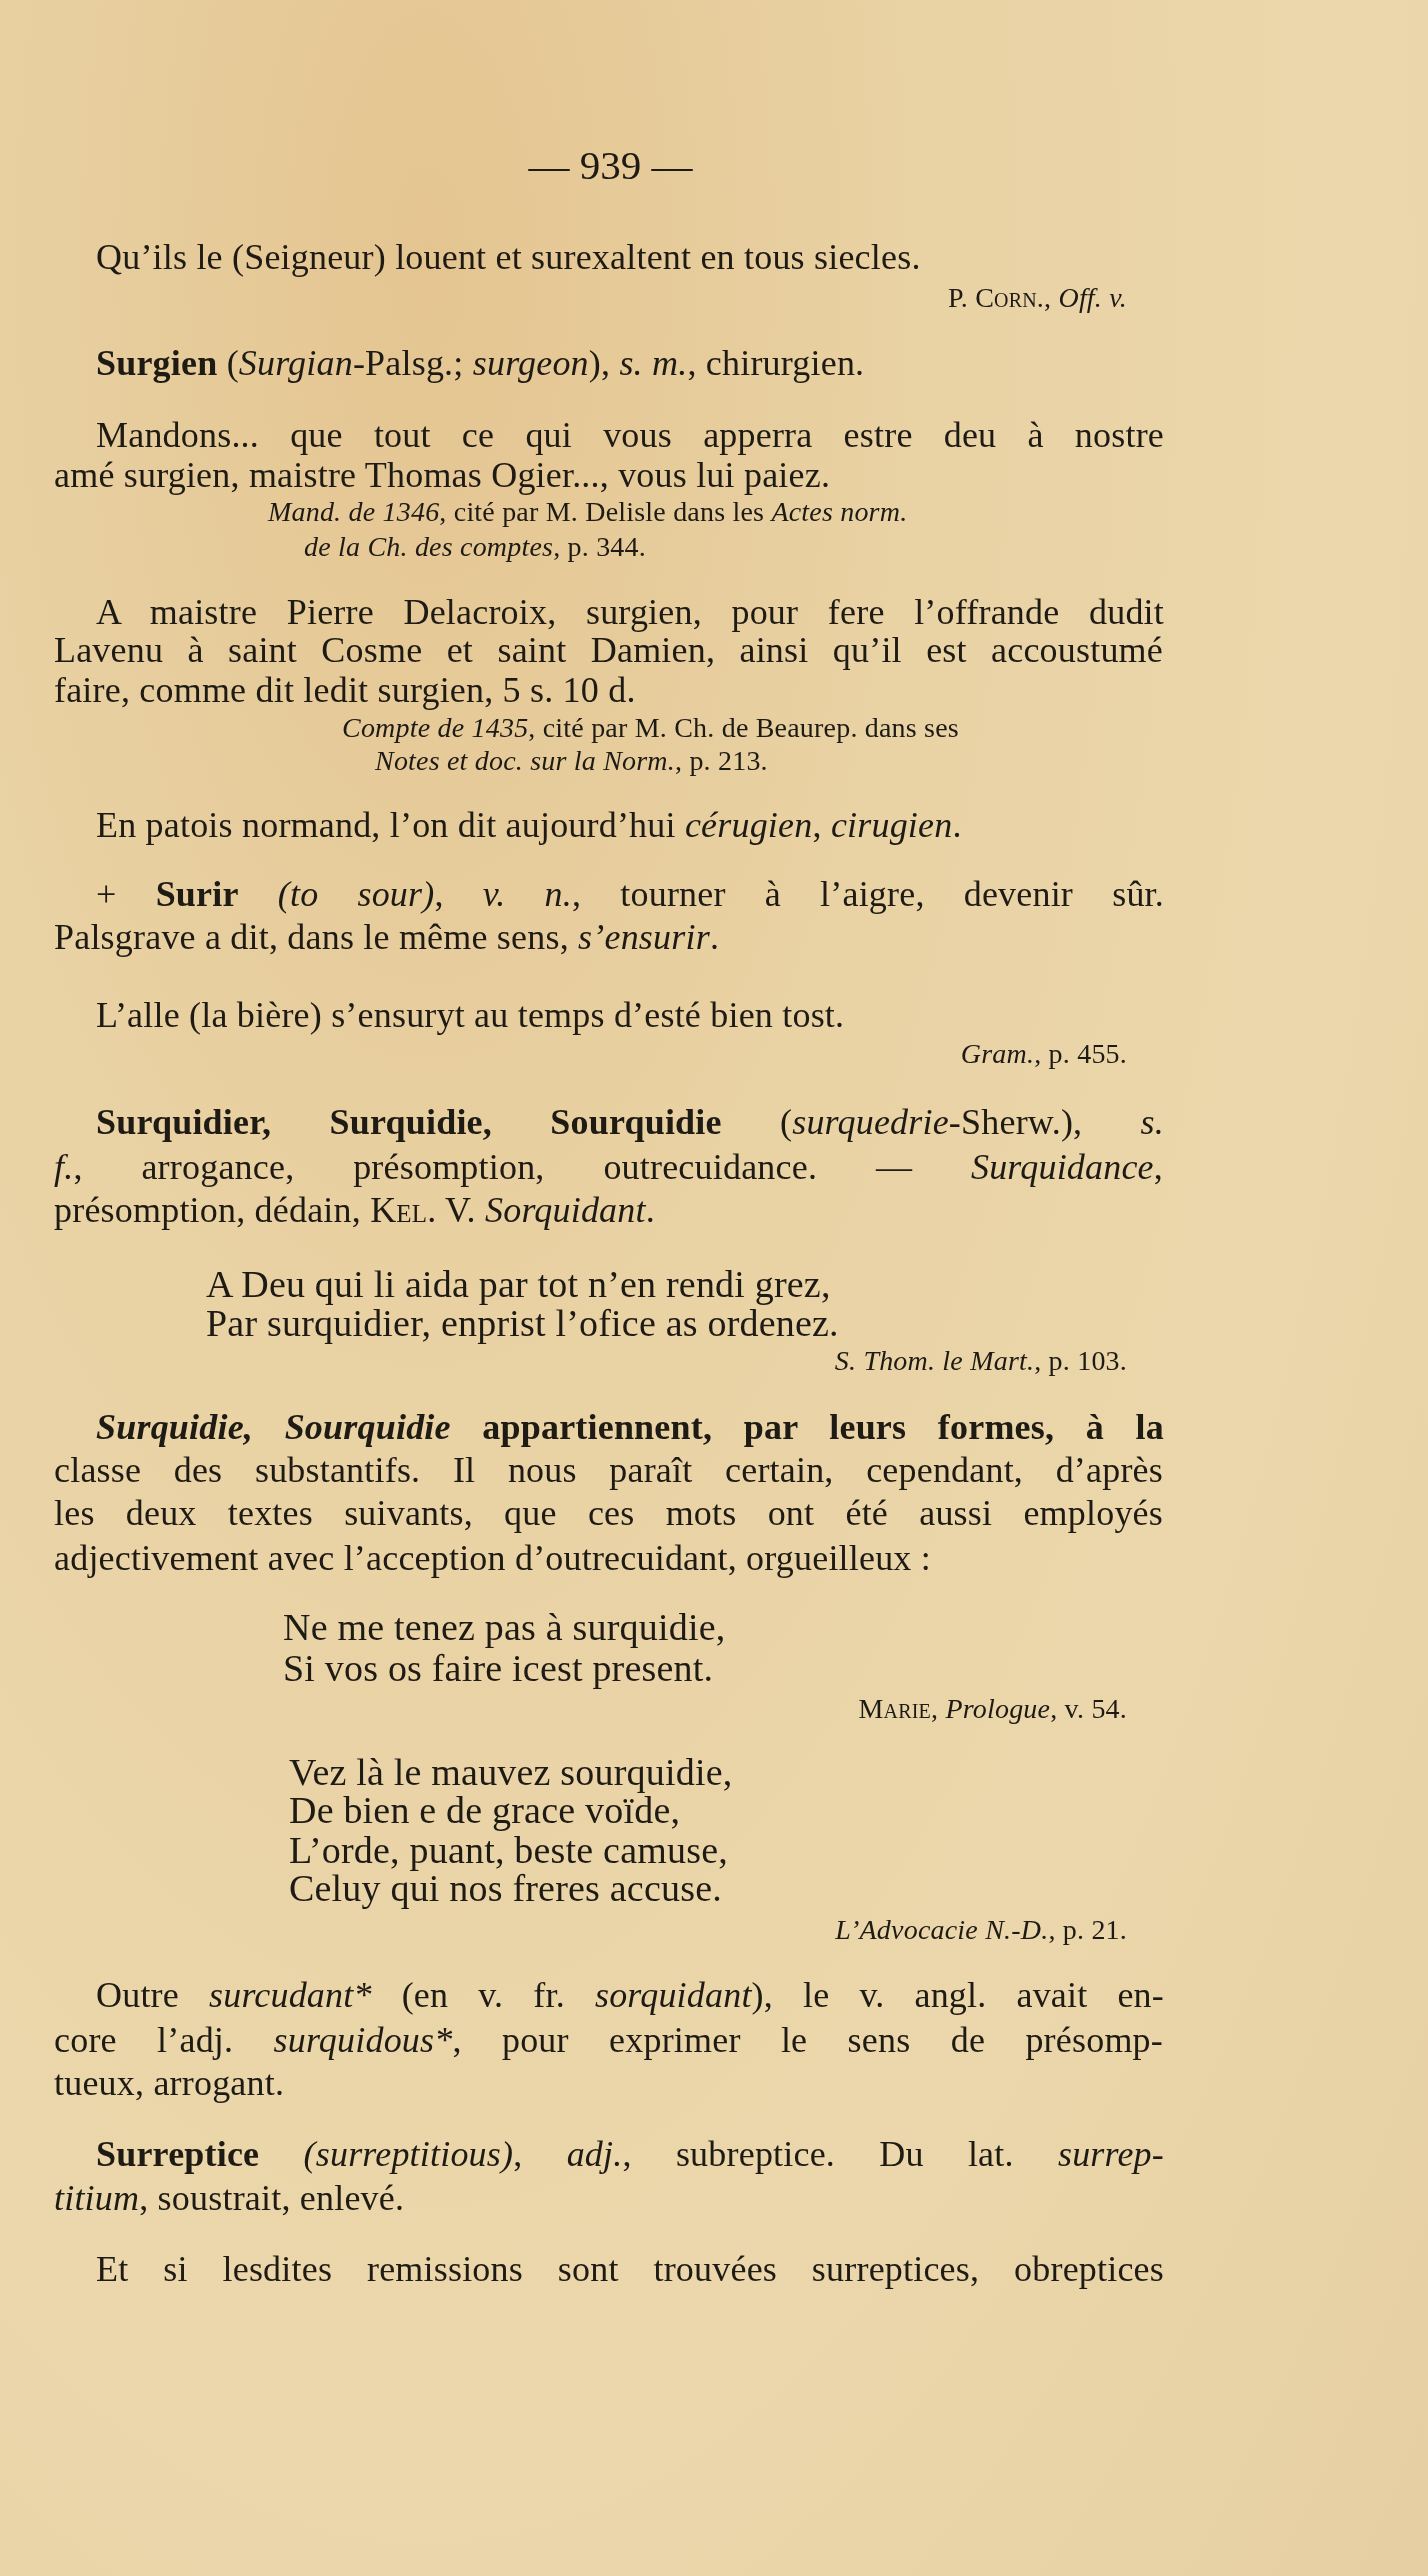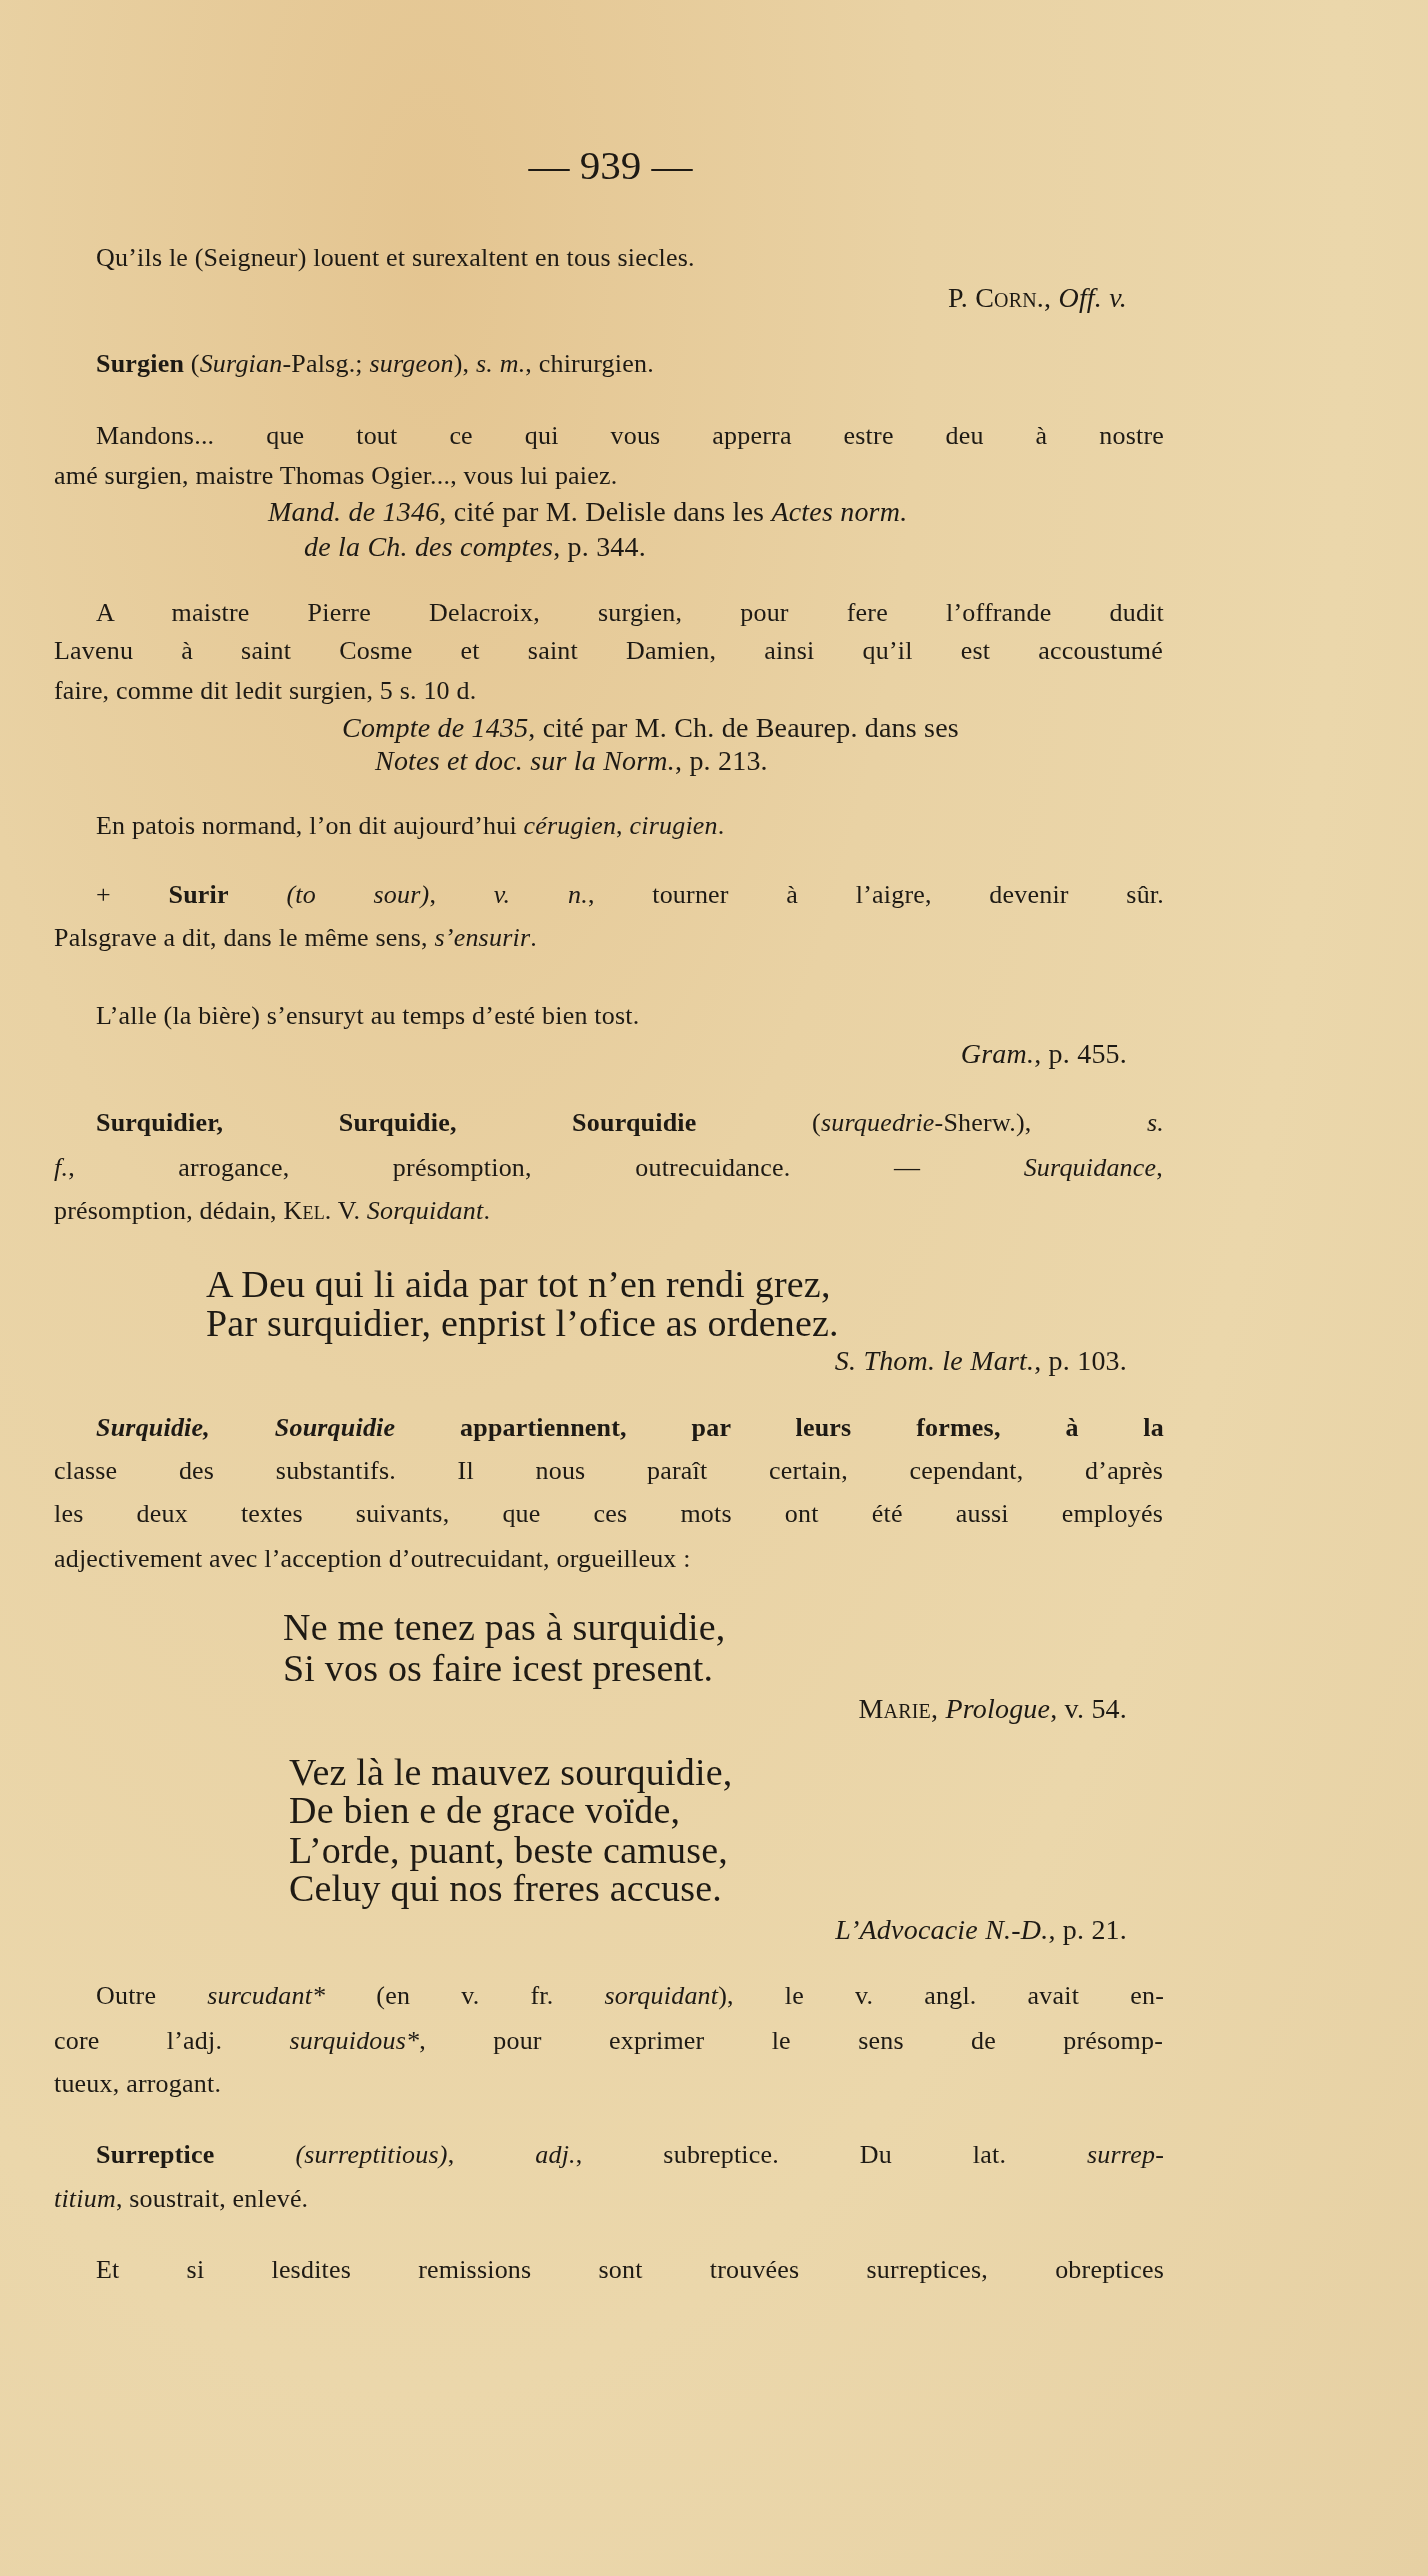--- a/index.html
+++ b/index.html
@@ -17,21 +17,21 @@
   }
   .page {
     position: absolute;
     left: 0; top: 0;
     width: 1429px;
     height: 2576px;
   }
   .ln {
     position: absolute;
     white-space: nowrap;
-    font-size: 26px;
+    font-size: 36px;
     line-height: 43px;
     letter-spacing: 0.2px;
   }
   .just {
     left: 54px;
     width: 1109px;
     text-align: justify;
     text-align-last: justify;
   }
   .ind { left: 96px; width: 1068px; }

